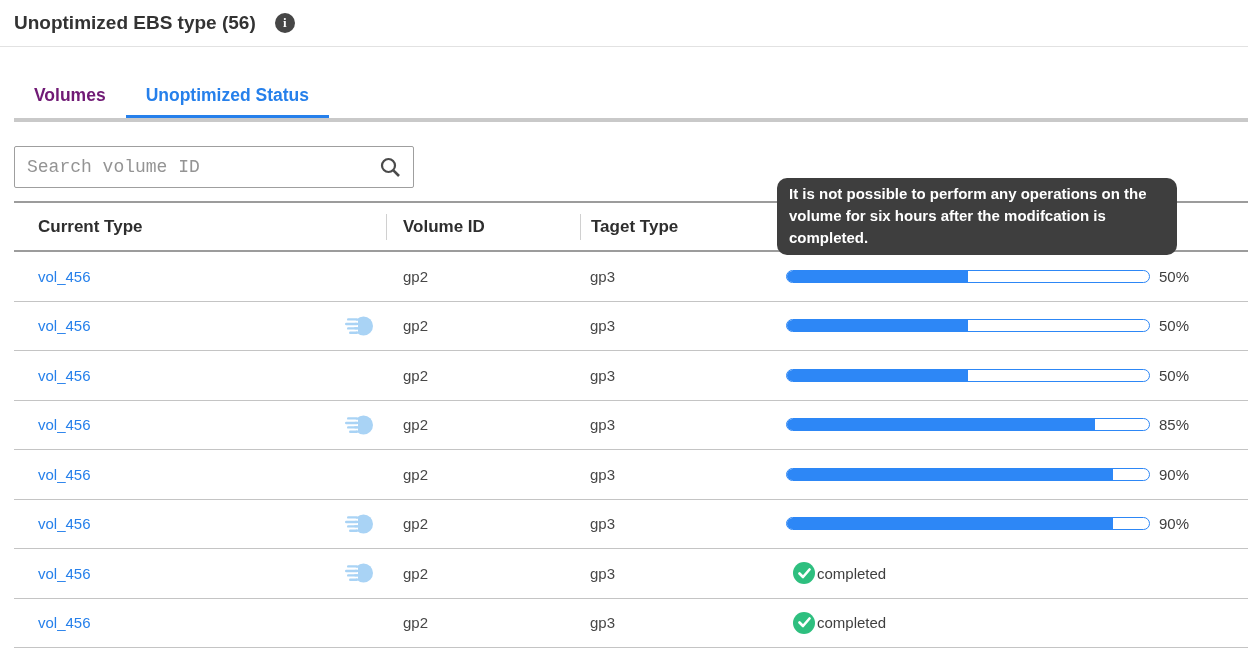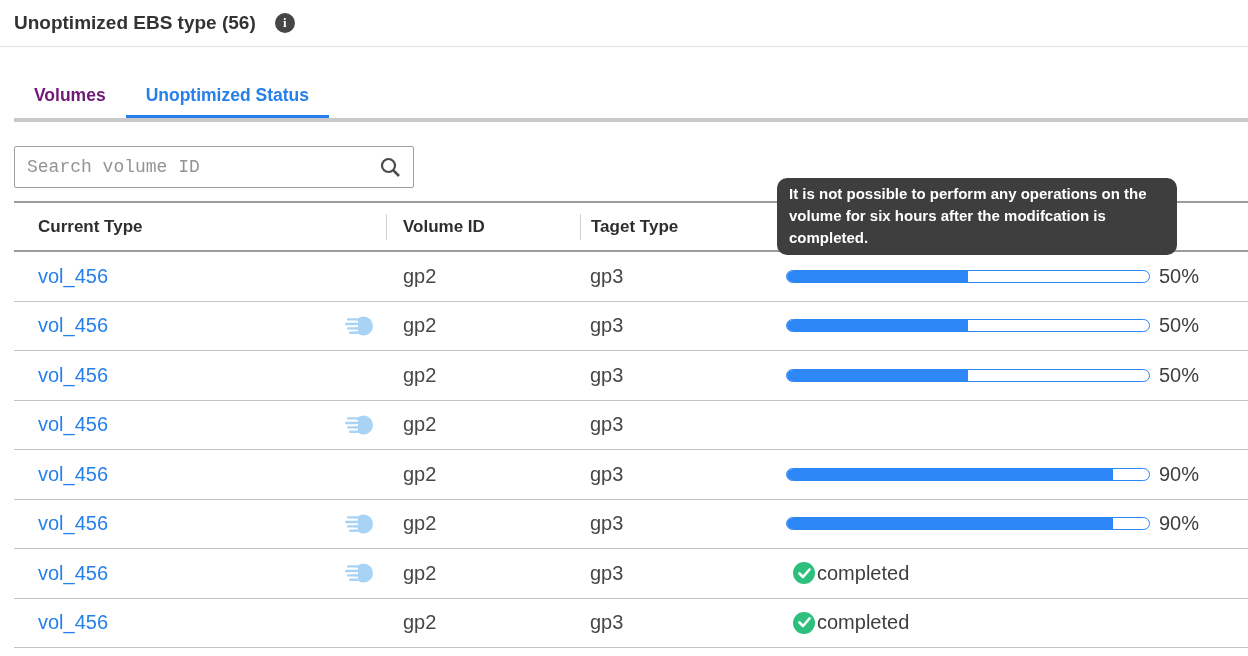--- a/index.html
+++ b/index.html
@@ -55,21 +55,21 @@
     height:49px; align-items:center; border-bottom:2px solid #9c9c9c;
     font-weight:700; font-size:17px; color:#2e2e2e;
   }
   .thead .hcell{
     display:flex; align-items:center; gap:10px; height:26px; padding-left:16px;
     border-left:1px solid #d0d0d0;
   }
   .thead .hcell:first-child{border-left:none; padding-left:24px;}
   .thead .hcell.col-target{padding-left:10px;}
   .hcell .info-badge{width:19px; height:19px;}
-  .trow{height:49.5px; align-items:center; border-bottom:1px solid #c4c4c4; font-size:20px;}
+  .trow{height:49.5px; align-items:center; border-bottom:1px solid #c4c4c4; font-size:15px;}
   .cell-vol{
     display:flex; align-items:center; justify-content:space-between;
     padding-left:24px; padding-right:12px;
   }
   .vol-link{color:var(--accent); cursor:pointer; text-decoration:none;}
   .cell-cur{padding-left:17px; color:var(--body-ink);}
   .cell-tgt{padding-left:10px; color:var(--body-ink);}
   .cell-status{display:flex; align-items:center; padding-left:8px; gap:9px;}
   .fast-icon{width:30px; height:24px; flex:0 0 auto;}
   .fast-icon.hidden{visibility:hidden;}
@@ -215,20 +215,27 @@
         <rect x="0" y="11" width="14" height="2.2" fill="#ffffff"></rect>
         <rect x="0" y="15.4" width="14" height="2.2" fill="#ffffff"></rect>
         <rect x="3" y="4.2" width="11" height="2.4" rx="1.2" class="fi-fill" fill="#a9d3f5"></rect>
         <rect x="1" y="8.8" width="13" height="2.4" rx="1.2" class="fi-fill" fill="#a9d3f5"></rect>
         <rect x="3" y="13.2" width="11" height="2.4" rx="1.2" class="fi-fill" fill="#a9d3f5"></rect>
         <rect x="5" y="17.6" width="9" height="2.4" rx="1.2" class="fi-fill" fill="#a9d3f5"></rect>
       </svg>
     </div>
     <div class="cell-cur">gp2</div>
     <div class="cell-tgt">gp3</div>
+    <div class="cell-status">
+      <div class="pbar">
+        <div class="pfill" style="width: 85%;"></div>
+      </div>
+      <span class="plabel">85%</span>
+
+    </div>
   </div>
 
   <div class="trow grid-cols">
     <div class="cell-vol">
       <a class="vol-link" href="#">vol_456</a>
       <svg class="fast-icon hidden" viewBox="0 0 30 24" width="30" height="24">
         <circle cx="19.5" cy="12" r="9.5" class="fi-fill" fill="#a9d3f5"></circle>
         <rect x="0" y="6.6" width="14" height="2.2" fill="#ffffff"></rect>
         <rect x="0" y="11" width="14" height="2.2" fill="#ffffff"></rect>
         <rect x="0" y="15.4" width="14" height="2.2" fill="#ffffff"></rect>

